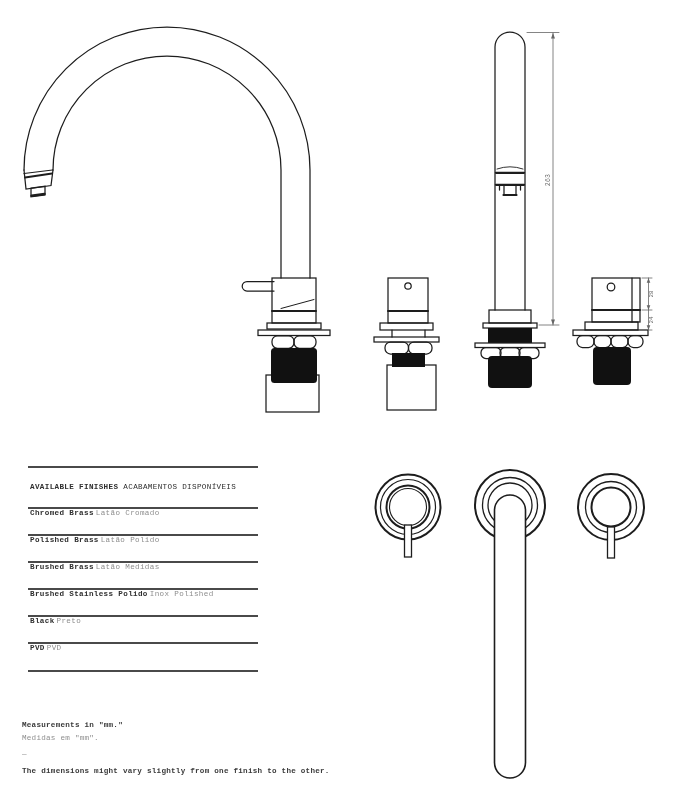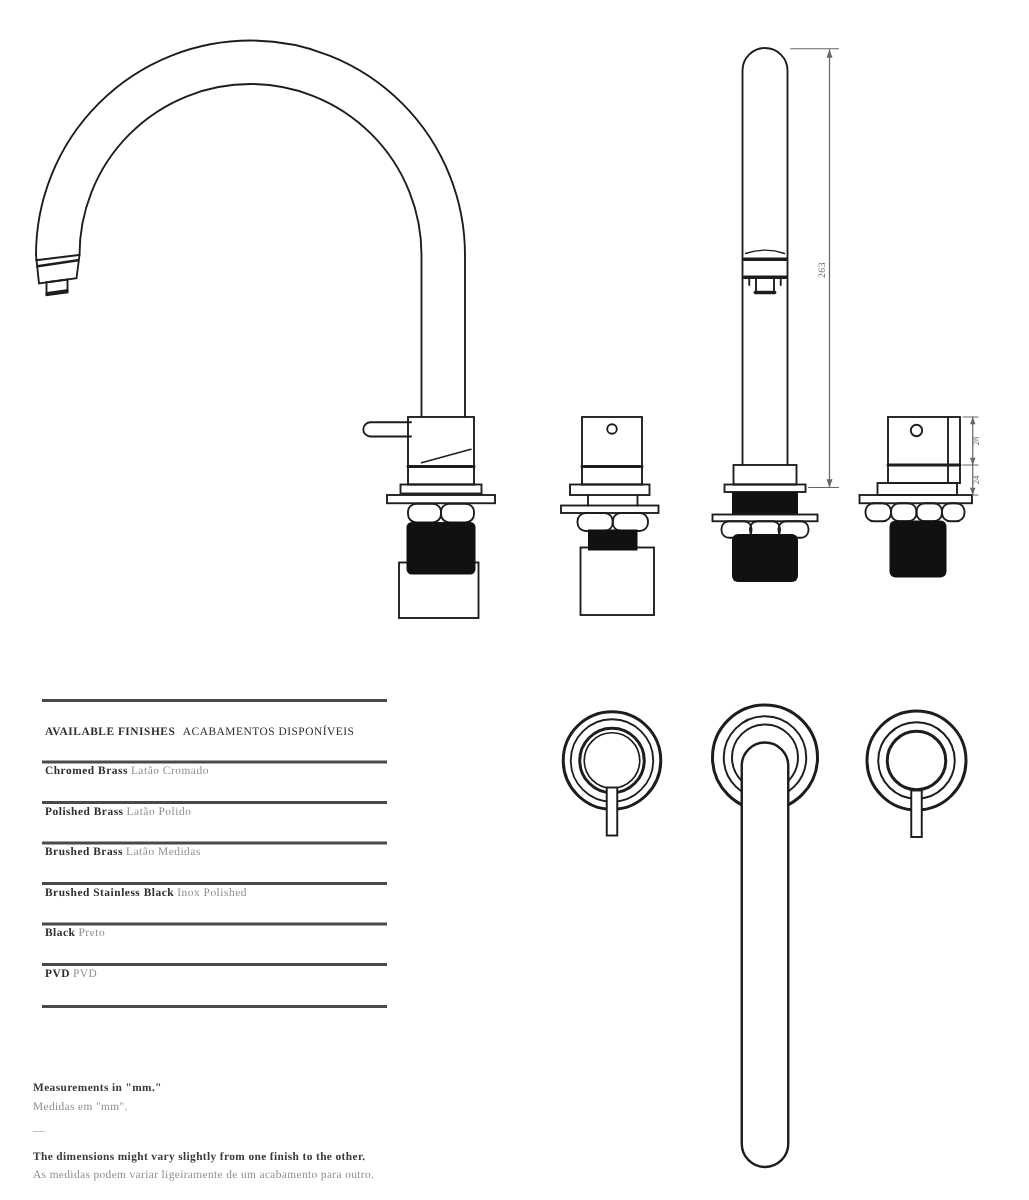--- a/index.html
+++ b/index.html
@@ -1,20 +1,20 @@
 <!DOCTYPE html>
 <html><head>
 <meta charset="utf-8">
 <style>
   html,body{margin:0;padding:0;background:#ffffff;}
   .page{
     position:relative;
     width:686px;height:800px;
     background:#ffffff;
-    font-family:Liberation Serif, serif;
+    font-family:Liberation Mono, monospace;
     overflow:hidden;
   }
   svg{position:absolute;left:0;top:0;}
   
   .finishes{
     position:absolute;
     left:28px;top:466px;width:230px;
     border-top:2.2px solid #4a4a4a;
     font-size:7.6px;
     letter-spacing:.35px;
@@ -188,34 +188,33 @@
     </div>
     <div class="fin-row">
       <span class="b">Polished Brass</span>
       <span class="g">Latão Polido</span>
     </div>
     <div class="fin-row">
       <span class="b">Brushed Brass</span>
       <span class="g">Latão Medidas</span>
     </div>
     <div class="fin-row">
-      <span class="b">Brushed Stainless Black</span>
+      <span class="b">Brushed Stainless Polido</span>
       <span class="g">Inox Polished</span>
     </div>
     <div class="fin-row">
       <span class="b">Black</span>
       <span class="g">Preto</span>
     </div>
     <div class="fin-row">
       <span class="b">PVD</span>
       <span class="g">PVD</span>
     </div>
   </div>
 
   <div class="notes">
     <div class="note-b">Measurements in "mm."</div>
     <div class="note-g">Medidas em "mm".</div>
     <div class="note-dash">—</div>
     <div class="note-b">The dimensions might vary slightly from one finish to the other.</div>
-    <div class="note-g">As medidas podem variar ligeiramente de um acabamento para outro.</div>
   </div>
 
 </div>
 
 </body></html>

